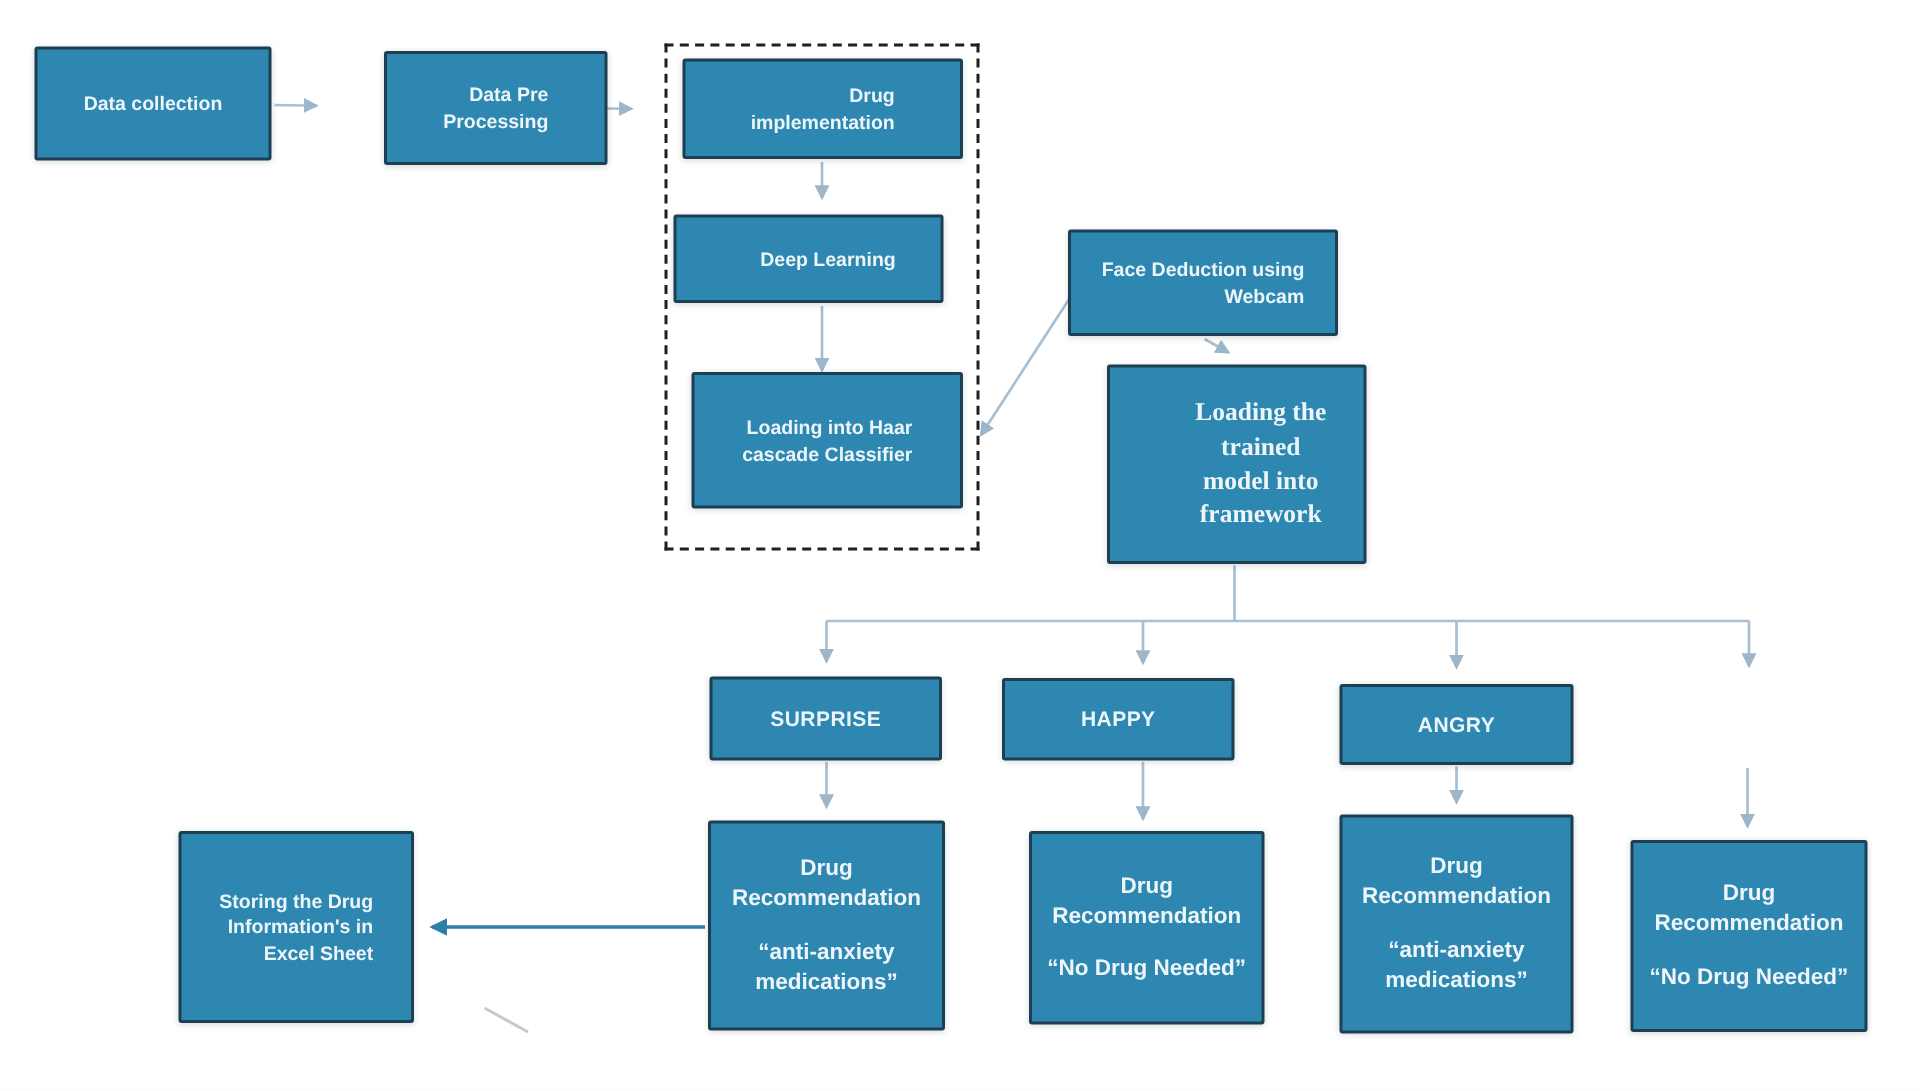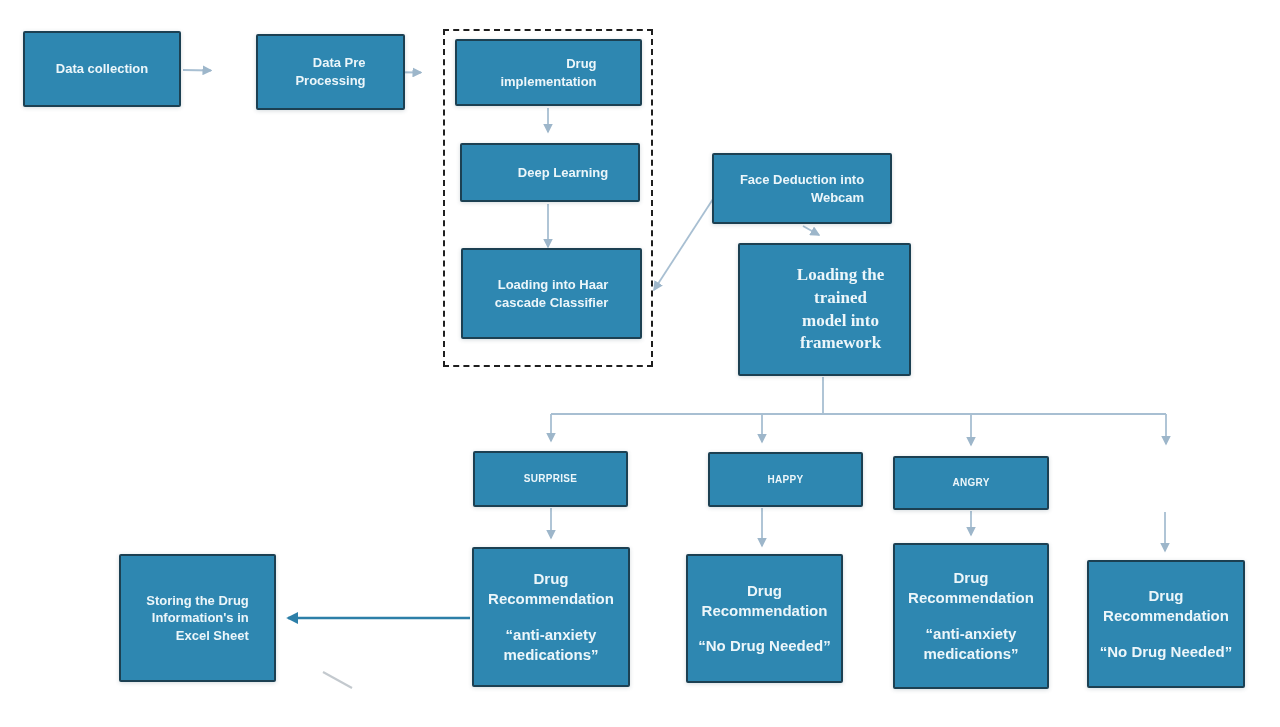--- a/index.html
+++ b/index.html
@@ -16,39 +16,39 @@
 
   .node{
     position:absolute;display:flex;flex-direction:column;align-items:center;justify-content:center;
     background:var(--node-fill);border:2.5px solid var(--node-border);border-radius:2px;
     color:var(--node-text);font-weight:bold;text-align:center;
     box-shadow:0 1px 4px rgba(30,60,80,.18);
     box-sizing:border-box;padding:4px 6px;
   }
   .node .lbl{white-space:pre-line;line-height:1.35;}
   .fs15{font-size:13px;text-align:right;}
-  .fs14{font-size:10px;letter-spacing:.3px;}
+  .fs14{font-size:14px;letter-spacing:.3px;}
   .serif{font-family:"Liberation Serif","DejaVu Serif",serif;font-size:17px;line-height:1.55;padding-left:38px;}
   .drug .lbl{font-size:15px;}
   .drug{gap:15px;}
 
   .dashed-group{
     position:absolute;border:2.5px dashed var(--dashed-border);background:transparent;
     left:443px;top:29px;width:210px;height:338px;box-sizing:border-box;
   }
 
   .n-datacol{left:23px;top:31px;width:158px;height:76px;}
   .n-prepro{left:222px;top:34px;width:149px;height:76px;margin-left:34px;}
   .n-model{left:455px;top:39px;width:187px;height:67px;}
-  .n-deep{left:460px;top:143px;width:180px;height:59px;padding-left:32px;}
+  .n-deep{left:449px;top:143px;width:180px;height:59px;padding-left:32px;}
   .n-haar{left:461px;top:248px;width:181px;height:91px;}
   .n-face{left:712px;top:153px;width:180px;height:71px;}
   .n-trained{left:738px;top:243px;width:173px;height:133px;}
   .n-surprise{left:473px;top:451px;width:155px;height:56px;}
-  .n-happy{left:708px;top:452px;width:155px;height:55px;text-align:center;}
+  .n-happy{left:668px;top:452px;width:155px;height:55px;text-align:center;}
   .n-angry{left:893px;top:456px;width:156px;height:54px;}
   .n-sad{left:1088px;top:455px;width:156px;height:56px;}
   .n-drug-surprise{left:472px;top:547px;width:158px;height:140px;}
   .n-drug-happy{left:686px;top:554px;width:157px;height:129px;}
   .n-drug-angry{left:893px;top:543px;width:156px;height:146px;}
   .n-drug-sad{left:1087px;top:560px;width:158px;height:128px;}
   .n-storing{left:119px;top:554px;width:157px;height:128px;}
 </style>
 </head>
 <body>
@@ -107,21 +107,21 @@
   <div class="node fs15 n-deep">
     <span class="lbl">Deep Learning</span>
   </div>
 
   <div class="node fs15 n-haar">
     <span class="lbl">Loading into Haar
 cascade Classifier</span>
   </div>
 
   <div class="node fs15 n-face">
-    <span class="lbl">Face Deduction into
+    <span class="lbl">Face Deduction using
 Webcam</span>
   </div>
 
   <div class="node serif n-trained">
     <span class="lbl">Loading the trained
 model into
 framework</span>
   </div>
 
   <div class="node fs14 n-surprise">

